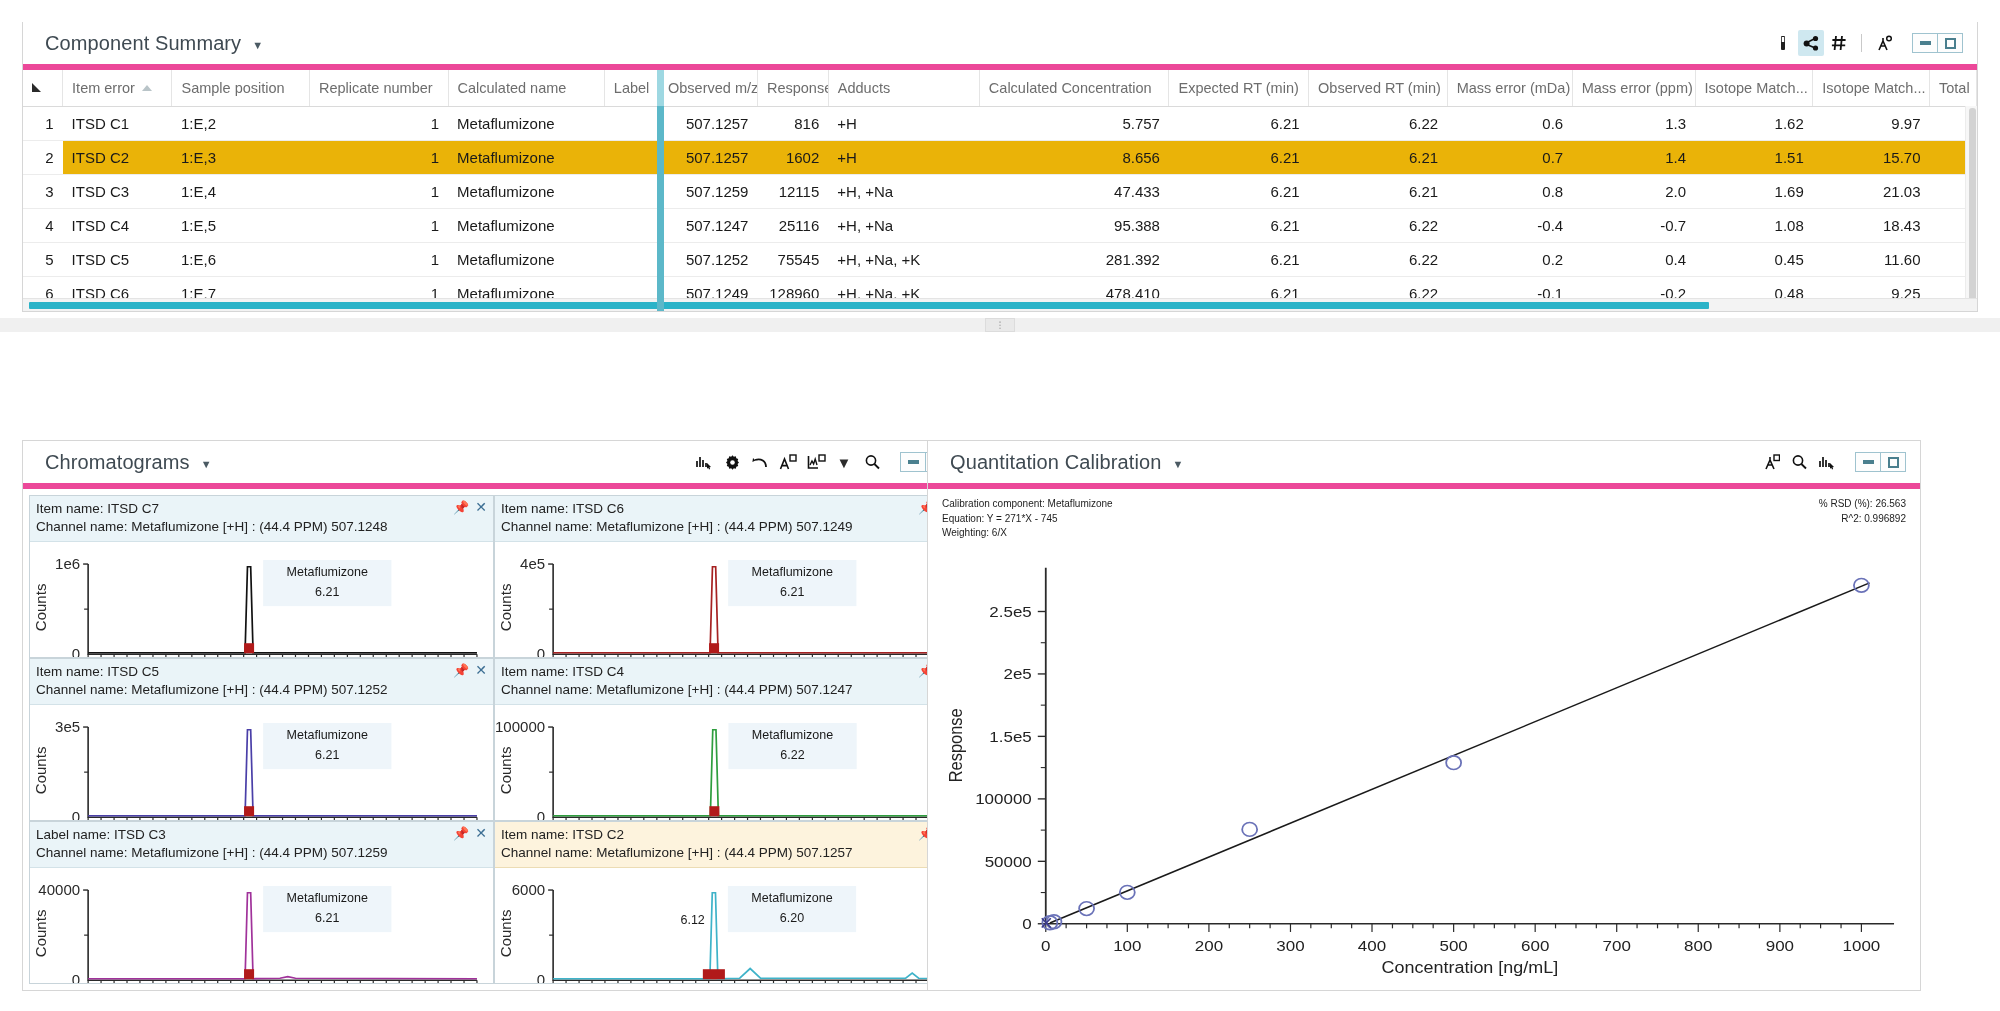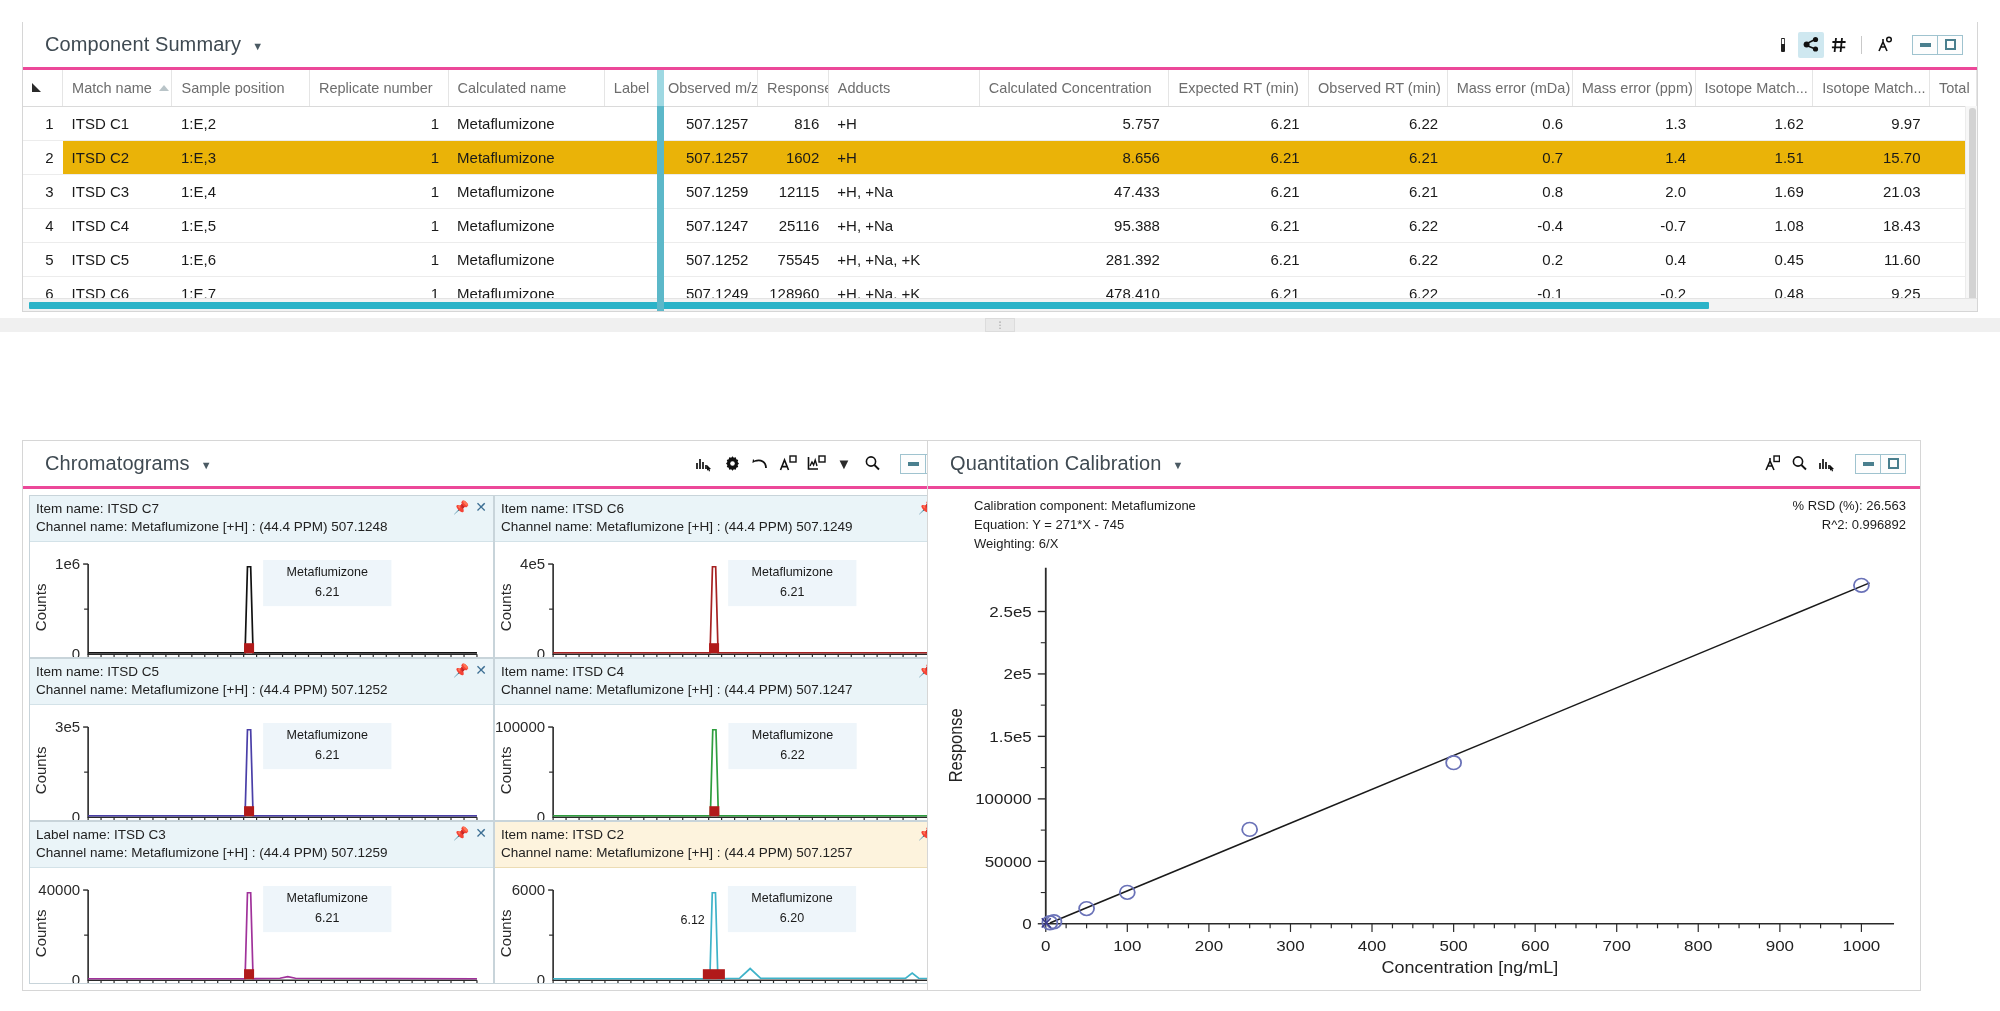--- a/index.html
+++ b/index.html
@@ -16,21 +16,21 @@
   .panel {
     position: absolute;
     background: #ffffff;
     border: 1px solid #d6d6d6;
   }
   .panel-header {
     height: 48px;
     display: flex; align-items: center;
     padding: 0 14px 0 22px;
     background: #ffffff;
-    border-bottom: 3px solid #ec4899;
+    border-bottom: 6px solid #ec4899;
   }
   .panel-title {
     font-size: 20px; color: #3f4a52; font-weight: 400;
     letter-spacing: .1px;
   }
   .caret {
     margin-left: 11px; color:#4b5a63; font-size: 11px; line-height: 1;
     display:inline-block; transform: translateY(2px);
   }
   .hdr-spacer { flex: 1 1 auto; }
@@ -143,21 +143,21 @@
   .splitter-v .gripv {
     width: 14px; height: 32px; background:#e9e9e9; border:1px solid #dcdcdc;
     display:flex;align-items:center;justify-content:center;color:#8a8a8a;font-size:9px;
   }
 
   
   #quant-calibration { left: 927px; top: 440px; width: 994px; height: 551px; }
   .calib-body { position:absolute; left:0; right:0; top:48px; bottom:0; padding: 6px 8px; }
   .calib-info { display:flex; justify-content:space-between; align-items:flex-start; padding: 2px 6px 0 6px;}
   .calib-info .left div, .calib-info .right div {
-    font-size: 13px; color:#1d1d1d; line-height: 1.45; white-space:nowrap;margin-left:32px;
+    font-size: 10px; color:#1d1d1d; line-height: 1.45; white-space:nowrap;
   }
   .calib-info .right { text-align:right; }
   .calib-plot { position:absolute; left:6px; right:8px; top:66px; bottom:6px; }
   .calib-plot svg { display:block; width:100%; height:100%; }
 
   .tick-lbl { font-size: 15px; fill:#2a2a2a; font-family:"Liberation Sans",sans-serif; }
   .ax-lbl   { font-size: 15px; fill:#2a2a2a; font-family:"Liberation Sans",sans-serif; }
   .c-tick   { font-size: 11.5px; fill:#222; font-family:"Liberation Sans",sans-serif; }
   .c-axlbl  { font-size: 12px; fill:#222; font-family:"Liberation Sans",sans-serif; }
   .pk-lbl   { font-size: 12.5px; fill:#1a1a1a; font-family:"Liberation Sans",sans-serif; }
@@ -229,21 +229,21 @@
             <col style="width:133px">
           <col style="width:120px">
             <col style="width:118px">
             <col style="width:113px">
             <col style="width:112px">
             <col style="width:45px">
         </colgroup>
         <thead>
           <tr>
             <th class="idx"><span class="sort-tri"></span></th>
-            <th><span>Match name</span><span class="sort-asc"></span></th>
+            <th><span>Item error</span><span class="sort-asc"></span></th>
             <th>Sample position</th>
             <th>Replicate number</th>
             <th>Calculated name</th>
             <th>Label</th>
             <th>Observed m/z</th>
             <th>Response</th>
             <th>Adducts</th>
             <th>Calculated Concentration</th>
             <th>Expected RT (min)</th>
             <th>Observed RT (min)</th>

